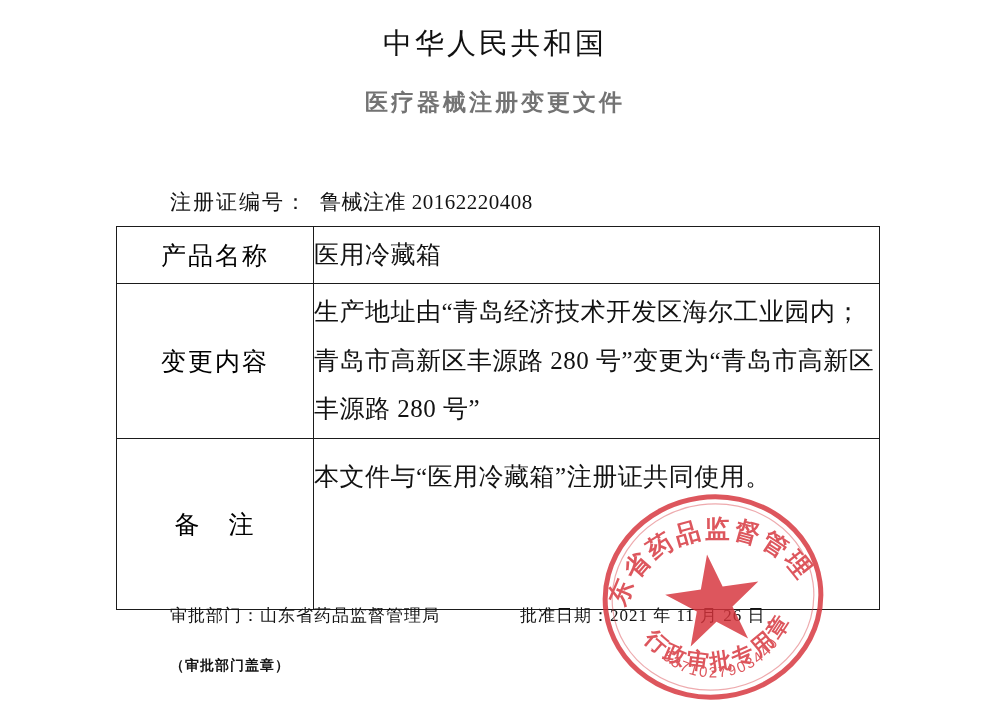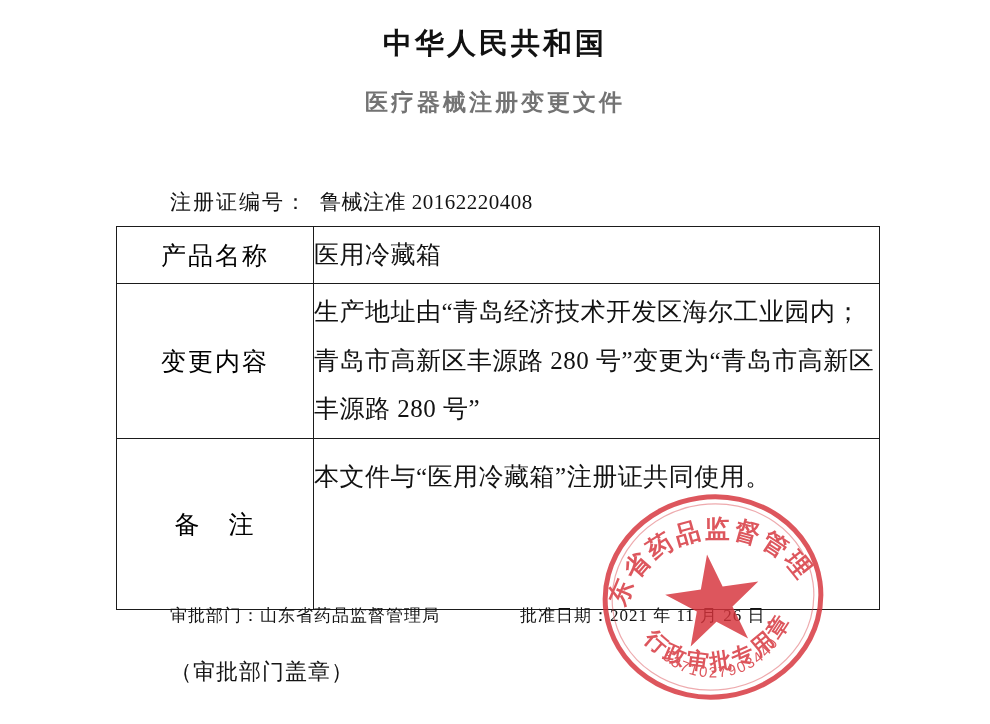--- a/index.html
+++ b/index.html
@@ -24,21 +24,21 @@
   }
 
   
   .title-block {
     text-align: center;
     padding-top: 22px;
   }
   .title-line1 {
     font-size: 29px;
     letter-spacing: 3px;
-    font-weight: 700;
+    font-weight: 400;
     color: #111;
     line-height: 1.5;
   }
   .title-line2 {
     font-size: 23px;
     letter-spacing: 3px;
     font-weight: 600;
     color: #737373;
     line-height: 1.5;
     margin-top: 20px;
@@ -111,23 +111,24 @@
     display: flex;
     align-items: flex-end;
   }
   .footer-dept { white-space: nowrap; }
   .footer-date {
     margin-left: 80px;
     white-space: nowrap;
   }
   .footer-seal-note {
     margin-top: 30px;
-    font-size: 22px;
+    font-size: 14px;
     letter-spacing: 1px;
     white-space: nowrap;
+    font-weight: bold;
   }
 
   
   .seal {
     position: absolute;
     left: 598px;
     top: 482px;
     width: 230px;
     height: 230px;
     pointer-events: none;

